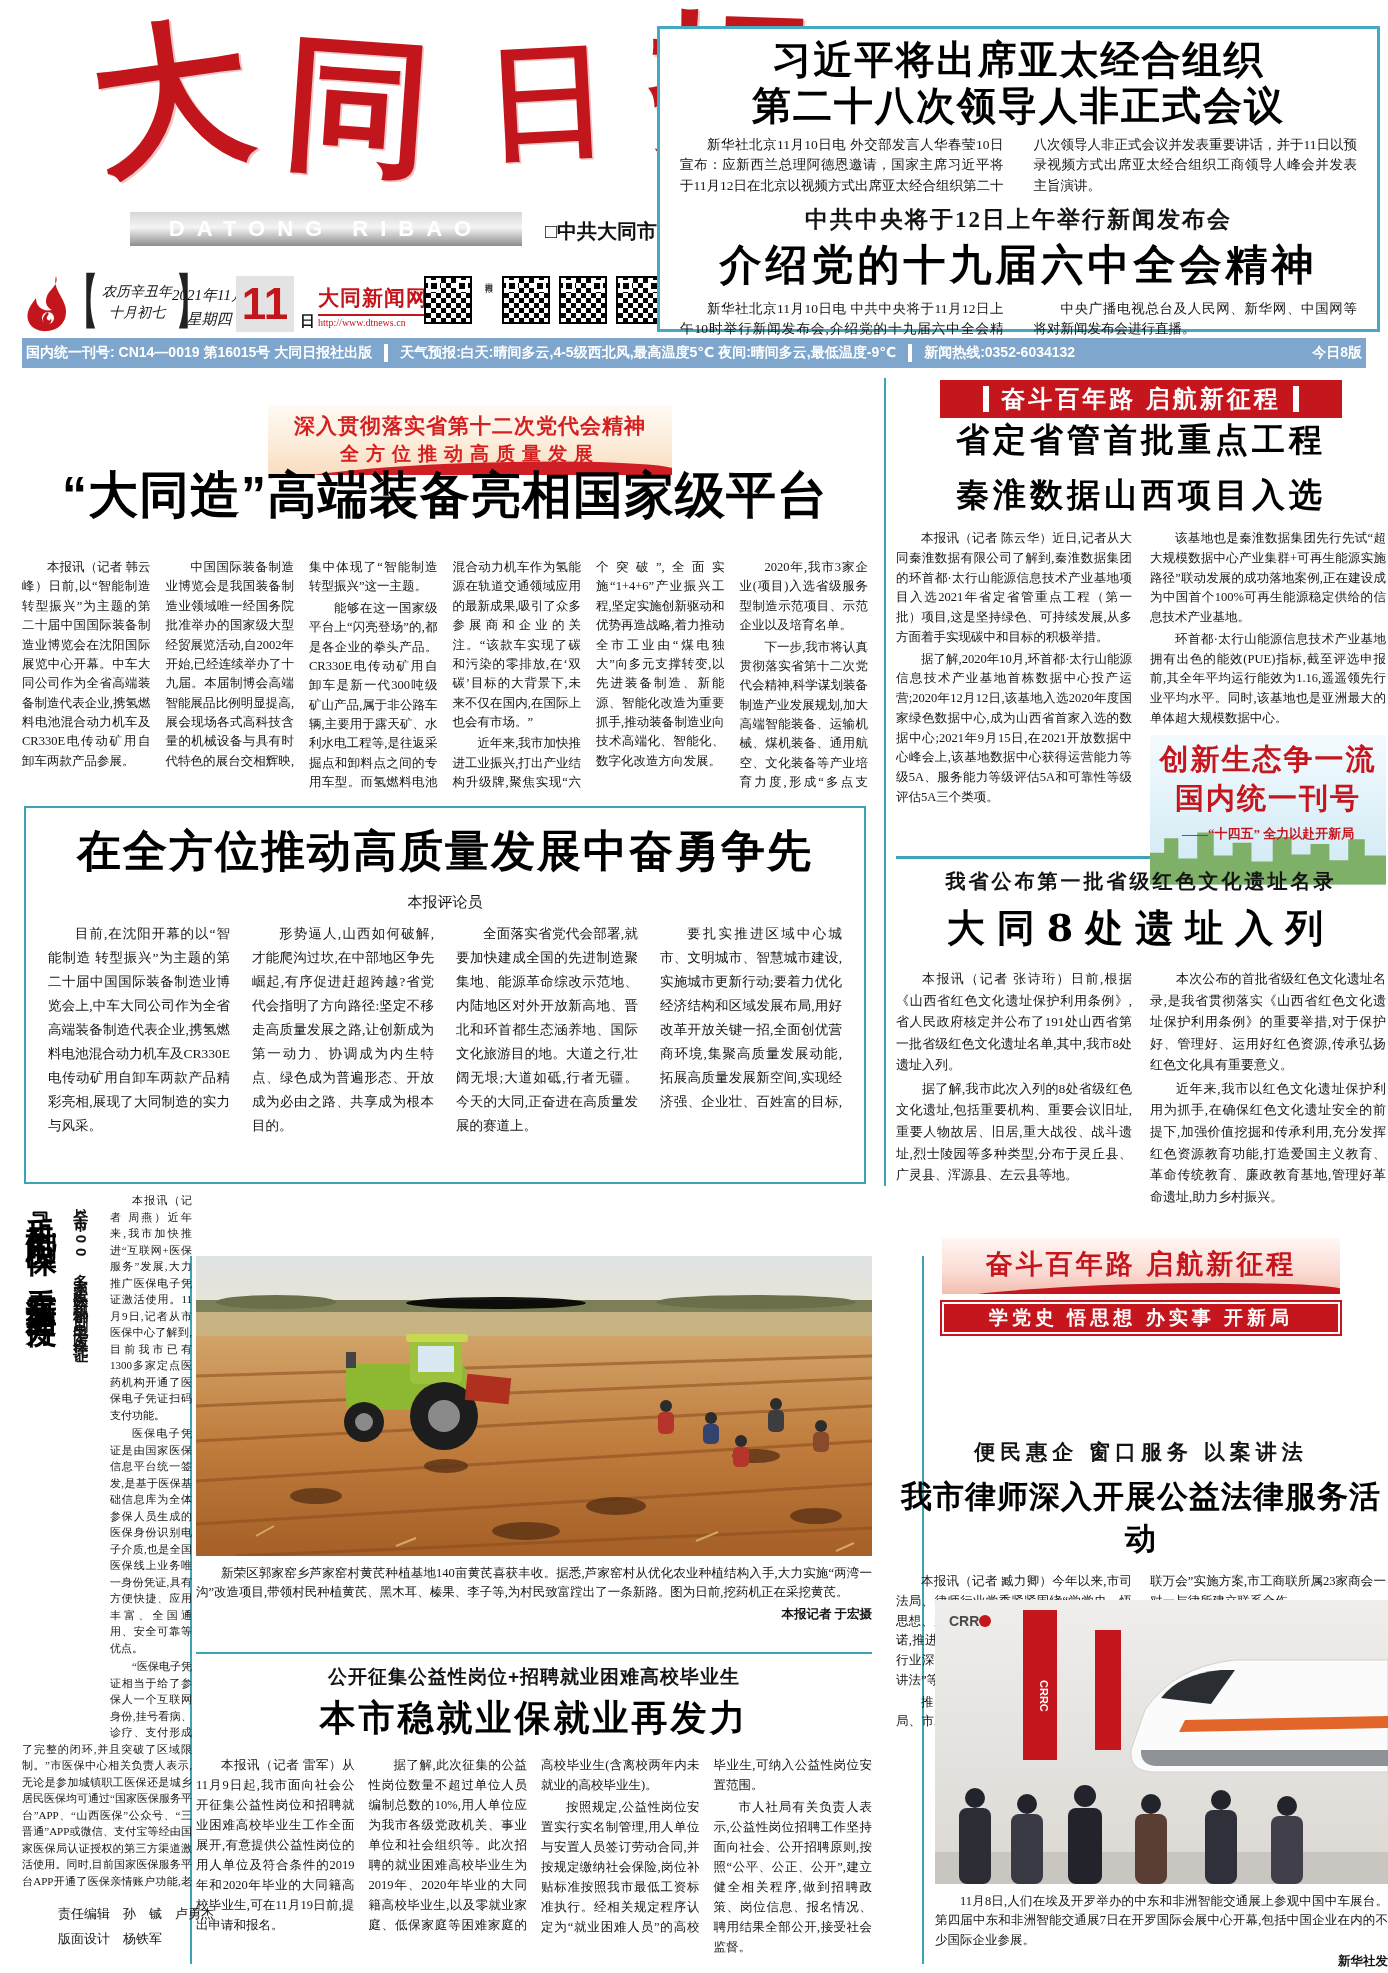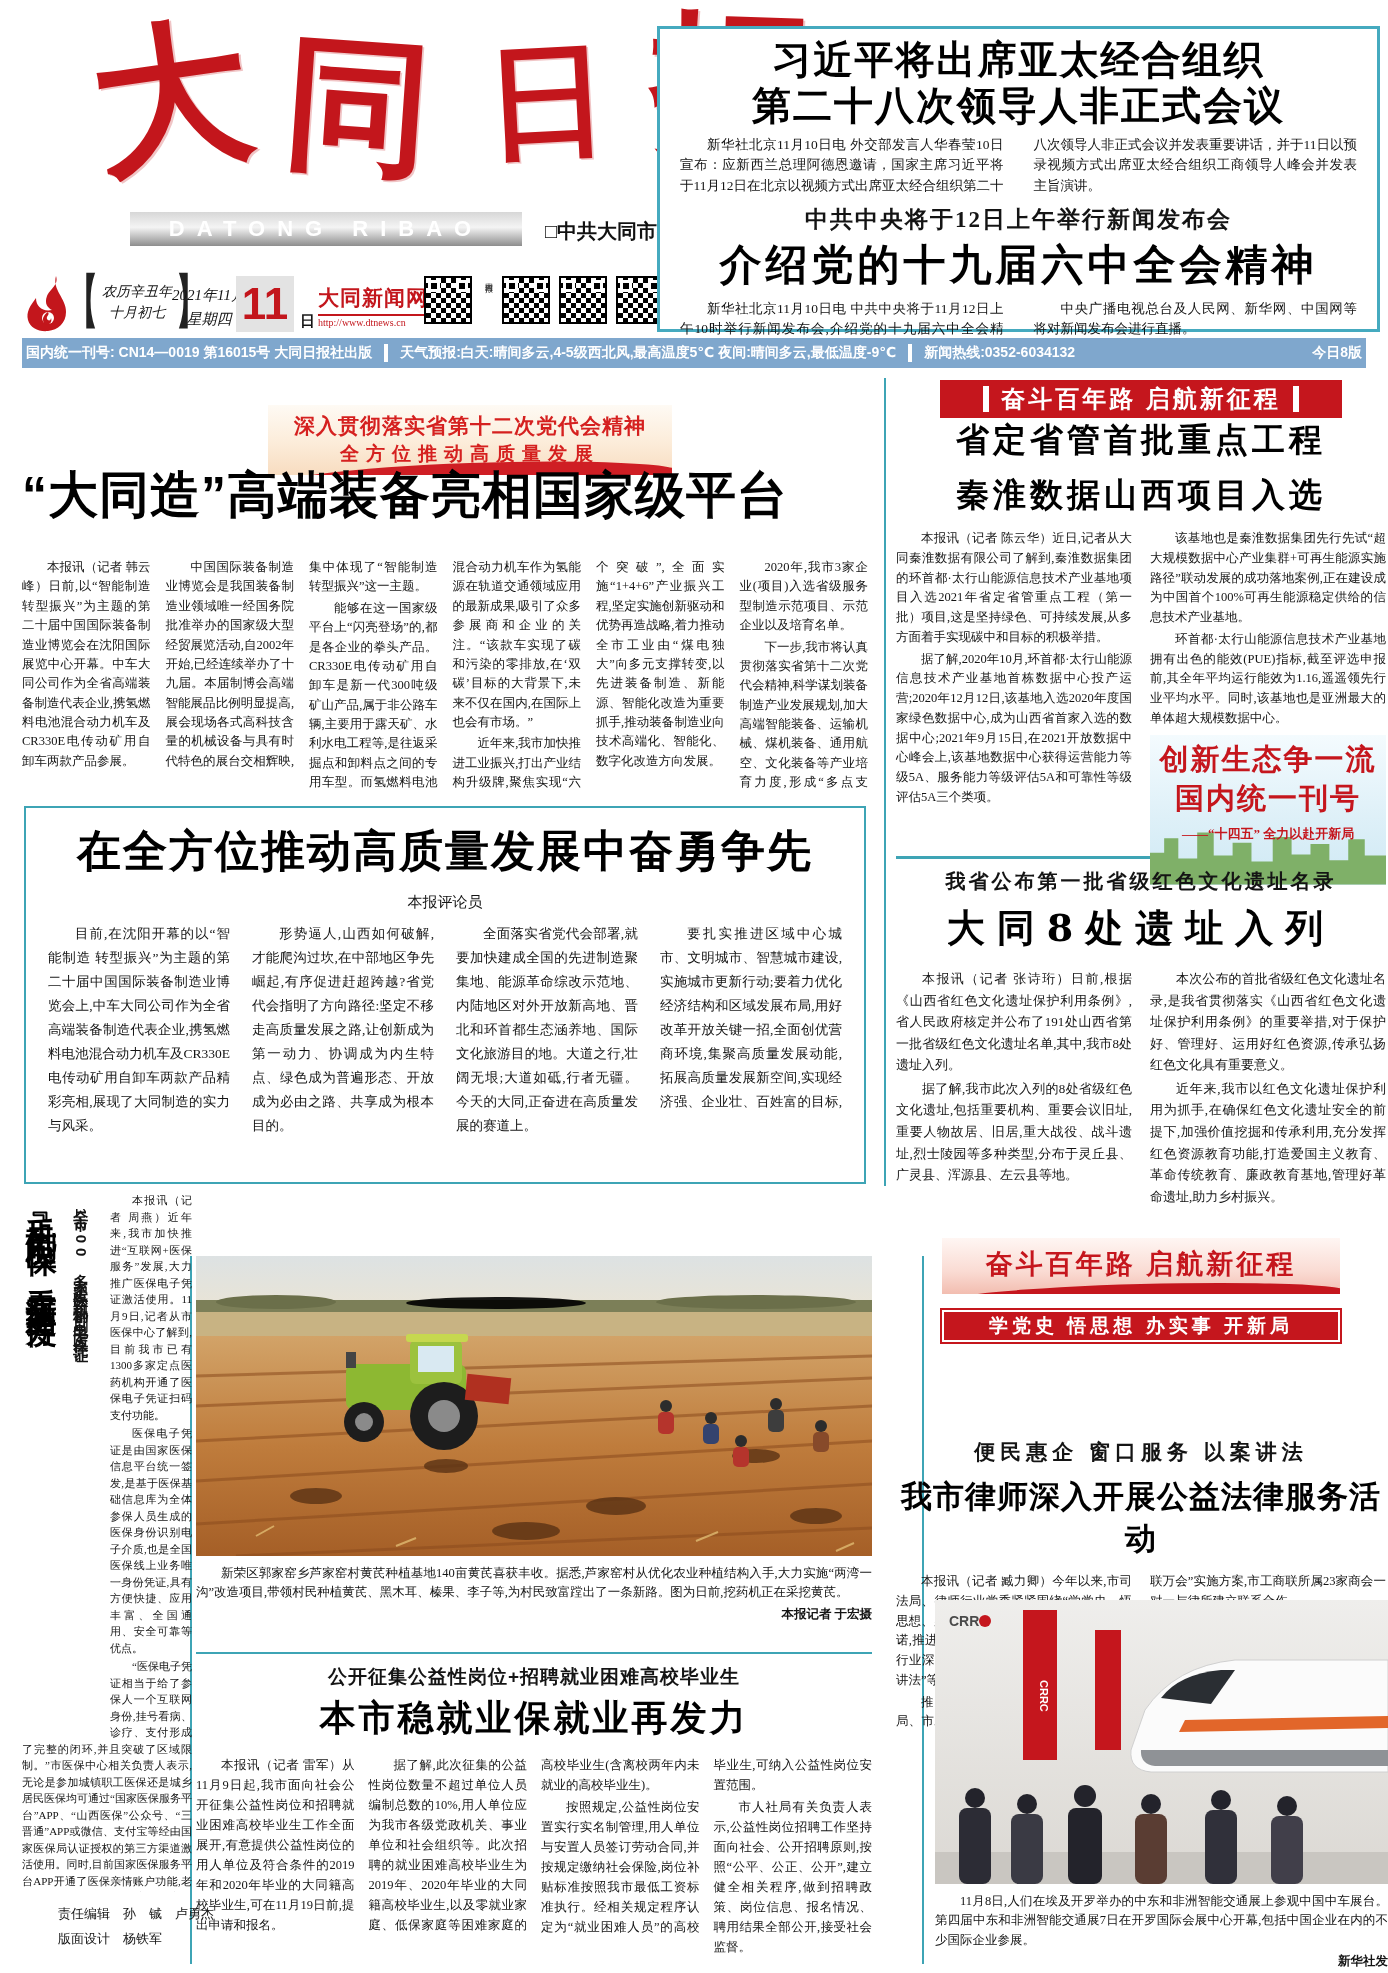--- a/index.html
+++ b/index.html
@@ -67,21 +67,21 @@
   
   .tealline{position:absolute;background:#3ea4b5}
 
   
   .banner1{position:absolute;left:268px;top:405px;width:404px;height:70px;overflow:hidden;text-align:center;
            background:linear-gradient(180deg,#fefaf4,#fcecd9 55%,#f8dcc0);padding-top:7px}
   .banner1 .b1{color:#d5201f;font-weight:900;font-size:21px;letter-spacing:1px}
   .banner1 .b2{color:#d5201f;font-weight:900;font-size:19px;letter-spacing:7px;margin-top:1px}
   .banner1::after{content:"";position:absolute;left:-12px;right:-12px;bottom:-10px;height:22px;
            background:#cf1e24;border-radius:100% 100% 0 0/180% 160% 0 0;transform:rotate(-2deg)}
-  .h-main{position:absolute;left:22px;top:462px;width:846px;
+  .h-main{position:absolute;left:22px;top:462px;width:846px;text-align:center;
           font-weight:900;font-size:50px;letter-spacing:1px;color:#000}
   .body-main{position:absolute;left:22px;top:558px;width:846px;height:238px;overflow:hidden;
           column-count:6;column-gap:15px;font-size:12.5px;line-height:1.55;text-align:justify}
 
   .edbox{position:absolute;left:24px;top:806px;width:842px;height:378px;border:2px solid #3ea4b5;
          padding:14px 22px 10px;overflow:hidden}
   .edbox .eh{text-align:center;font-weight:900;font-size:44px;letter-spacing:2px;color:#000}
   .edbox .ebyline{text-align:center;font-size:15px;margin:12px 0 10px}
   .edbox .ebody{column-count:4;column-gap:22px;font-size:13.5px;line-height:1.78;text-align:justify;height:240px;overflow:hidden}
 
@@ -129,21 +129,21 @@
            letter-spacing:12px;margin-top:8px;color:#000}
   .hg-body{margin-top:14px;column-count:2;column-gap:18px;font-size:13px;line-height:1.66;text-align:justify;height:260px;overflow:hidden}
 
   .banner2{position:absolute;left:942px;top:1238px;width:398px}
   .b2-img{height:56px;position:relative;overflow:hidden;text-align:center;padding-top:8px;
           background:linear-gradient(180deg,#fff6f3,#fadbd3 60%,#f2bdb0)}
   .b2-img span{color:#c5161d;font-weight:900;font-size:27px;letter-spacing:3px;position:relative;z-index:2;
           font-family:"Liberation Sans","DejaVu Sans",sans-serif}
   .b2-img::after{content:"";position:absolute;left:-10px;right:-10px;bottom:-8px;height:18px;background:#c5161d;
           border-radius:100% 100% 0 0/170% 150% 0 0;transform:rotate(-1.5deg)}
-  .b2-slogan{margin-top:16px;height:32px;background:#c5161d;border:2px solid #fff;box-shadow:0 0 0 2px #c5161d;
+  .b2-slogan{margin-top:8px;height:32px;background:#c5161d;border:2px solid #fff;box-shadow:0 0 0 2px #c5161d;
           color:#fff;display:flex;align-items:center;justify-content:center;font-weight:900;font-size:19px;
           letter-spacing:4px;font-family:"Liberation Sans","DejaVu Sans",sans-serif}
   .lawyer{position:absolute;left:896px;top:1326px;width:490px}
   .lw-kicker{text-align:center;font-weight:900;font-size:21px;letter-spacing:5px;margin-top:14px;
           font-family:"Liberation Sans","DejaVu Sans",sans-serif}
   .lw-head{text-align:center;font-weight:900;font-size:31px;letter-spacing:1px;margin-top:10px;color:#000}
   .lw-body{margin-top:12px;column-count:2;column-gap:18px;font-size:12.5px;line-height:1.58;
           text-align:justify;height:178px;overflow:hidden}
   .photo2{position:absolute;left:935px;top:1600px;width:453px;height:284px;overflow:hidden}
   .caption2{position:absolute;left:935px;top:1892px;width:453px;font-size:12.5px;line-height:1.55;text-align:justify}

